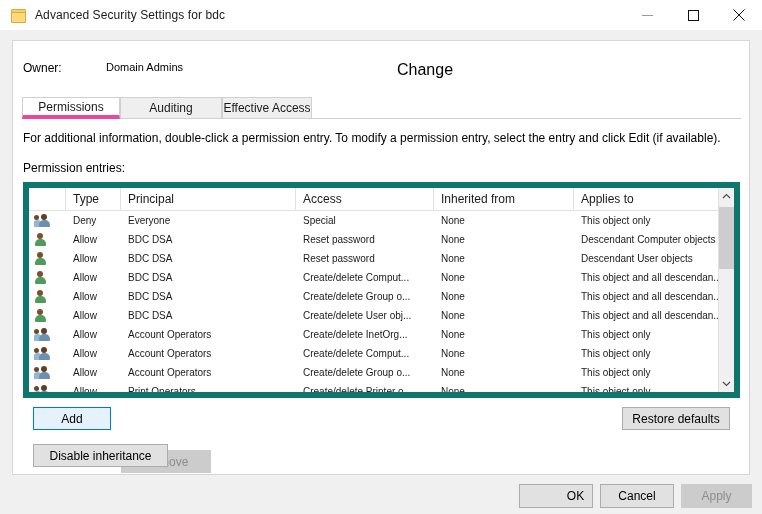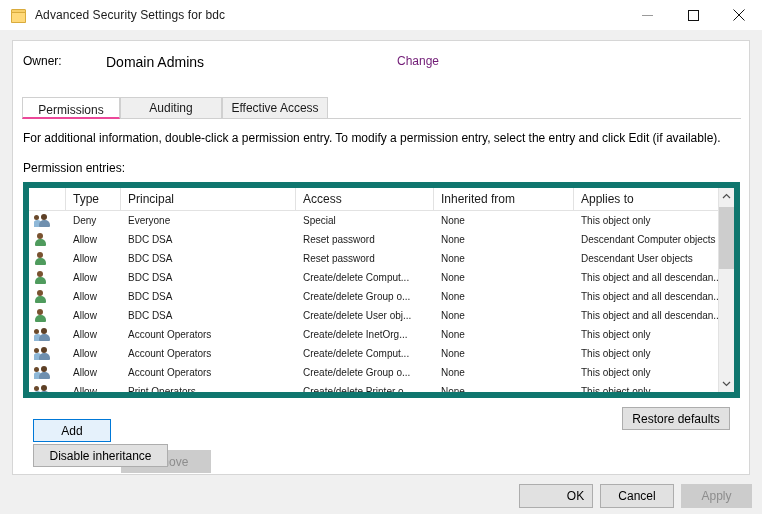--- a/index.html
+++ b/index.html
@@ -74,39 +74,39 @@
     left: 12px; top: 40px;
     width: 738px; height: 435px;
     background: #ffffff;
     border: 1px solid #d6d6d6;
     box-sizing: border-box;
   }
 
   
   #owner-row {
     position: absolute;
-    left: 0; top: 13px;
+    left: 0; top: 20px;
     width: 100%;
     height: 20px;
   }
   #owner-label {
     position: absolute;
     left: 10px; top: 0;
     font-size: 12px;
   }
   #owner-value {
     position: absolute;
     left: 93px; top: 0;
-    font-size: 14px;
+    font-size: 11px;
   }
   #owner-change {
     position: absolute;
     left: 384px; top: 0;
-    font-size: 12px;
-    color: #701a75;
+    font-size: 16px;
+    color: #000000;
     cursor: pointer;
   }
 
   
   #tabstrip {
     position: absolute;
     left: 9px; top: 56px;
     width: 719px;
     height: 22px;
   }
@@ -125,23 +125,22 @@
     border: 1px solid #d0d0d0;
     background: #efefef;
     font-size: 12px;
     display: flex;
     align-items: center;
     justify-content: center;
     color: #1a1a1a;
   }
   .tab.active {
     background: #ffffff;
-    border-bottom: 2px solid #ec4899;
+    border-bottom: 4px solid #ec4899;
     z-index: 2;
-    align-items: flex-end;
   }
 
   
   #info-text {
     position: absolute;
     left: 10px; top: 90px;
     font-size: 12px;
   }
   #entries-label {
     position: absolute;
@@ -269,21 +268,20 @@
     padding: 0;
   }
   .btn.disabled {
     background: #cccccc;
     border: 1px solid #cccccc;
     color: #8d8d8d;
   }
   .btn.focused {
     background: #e5f1fb;
     border: 1px solid #0078d7;
-    margin-top: 12px;
   }
 
   #btn-add      { left: 20px;  top: 366px; width: 78px; height: 23px; }
   #btn-remove   { left: 108px; top: 366px; width: 90px; height: 23px; margin-top: 43px; }
   #btn-view     { left: 196px; top: 366px; width: 78px; height: 23px; }
   #btn-restore  { left: 609px; top: 366px; width: 108px; height: 23px; }
   #btn-disable  { left: 20px;  top: 403px; width: 135px; height: 23px; }
 
   
   #btn-ok     { position: absolute; left: 519px; top: 484px; width: 74px; height: 24px; padding-left: 39px; }
@@ -328,21 +326,21 @@
   </div>
 
   <div id="tabstrip">
     <div class="tabline"></div>
     <div class="tab active" style="left:0px;width:98px;">
       <span>Permissions</span>
     </div>
     <div class="tab" style="left:98px;width:102px;">
       <span>Auditing</span>
     </div>
-    <div class="tab" style="left:200px;width:106px;">
+    <div class="tab" style="left:200px;width:90px;">
       <span>Effective Access</span>
     </div>
   </div>
 
   <div id="info-text">For additional information, double-click a permission entry. To modify a permission entry, select the entry and click Edit (if available).</div>
   <div id="entries-label">Permission entries:</div>
 
   <div id="listview">
     <div id="list-header">
         <div class="hcell" style="left: 0px; width: 37px;"></div>

